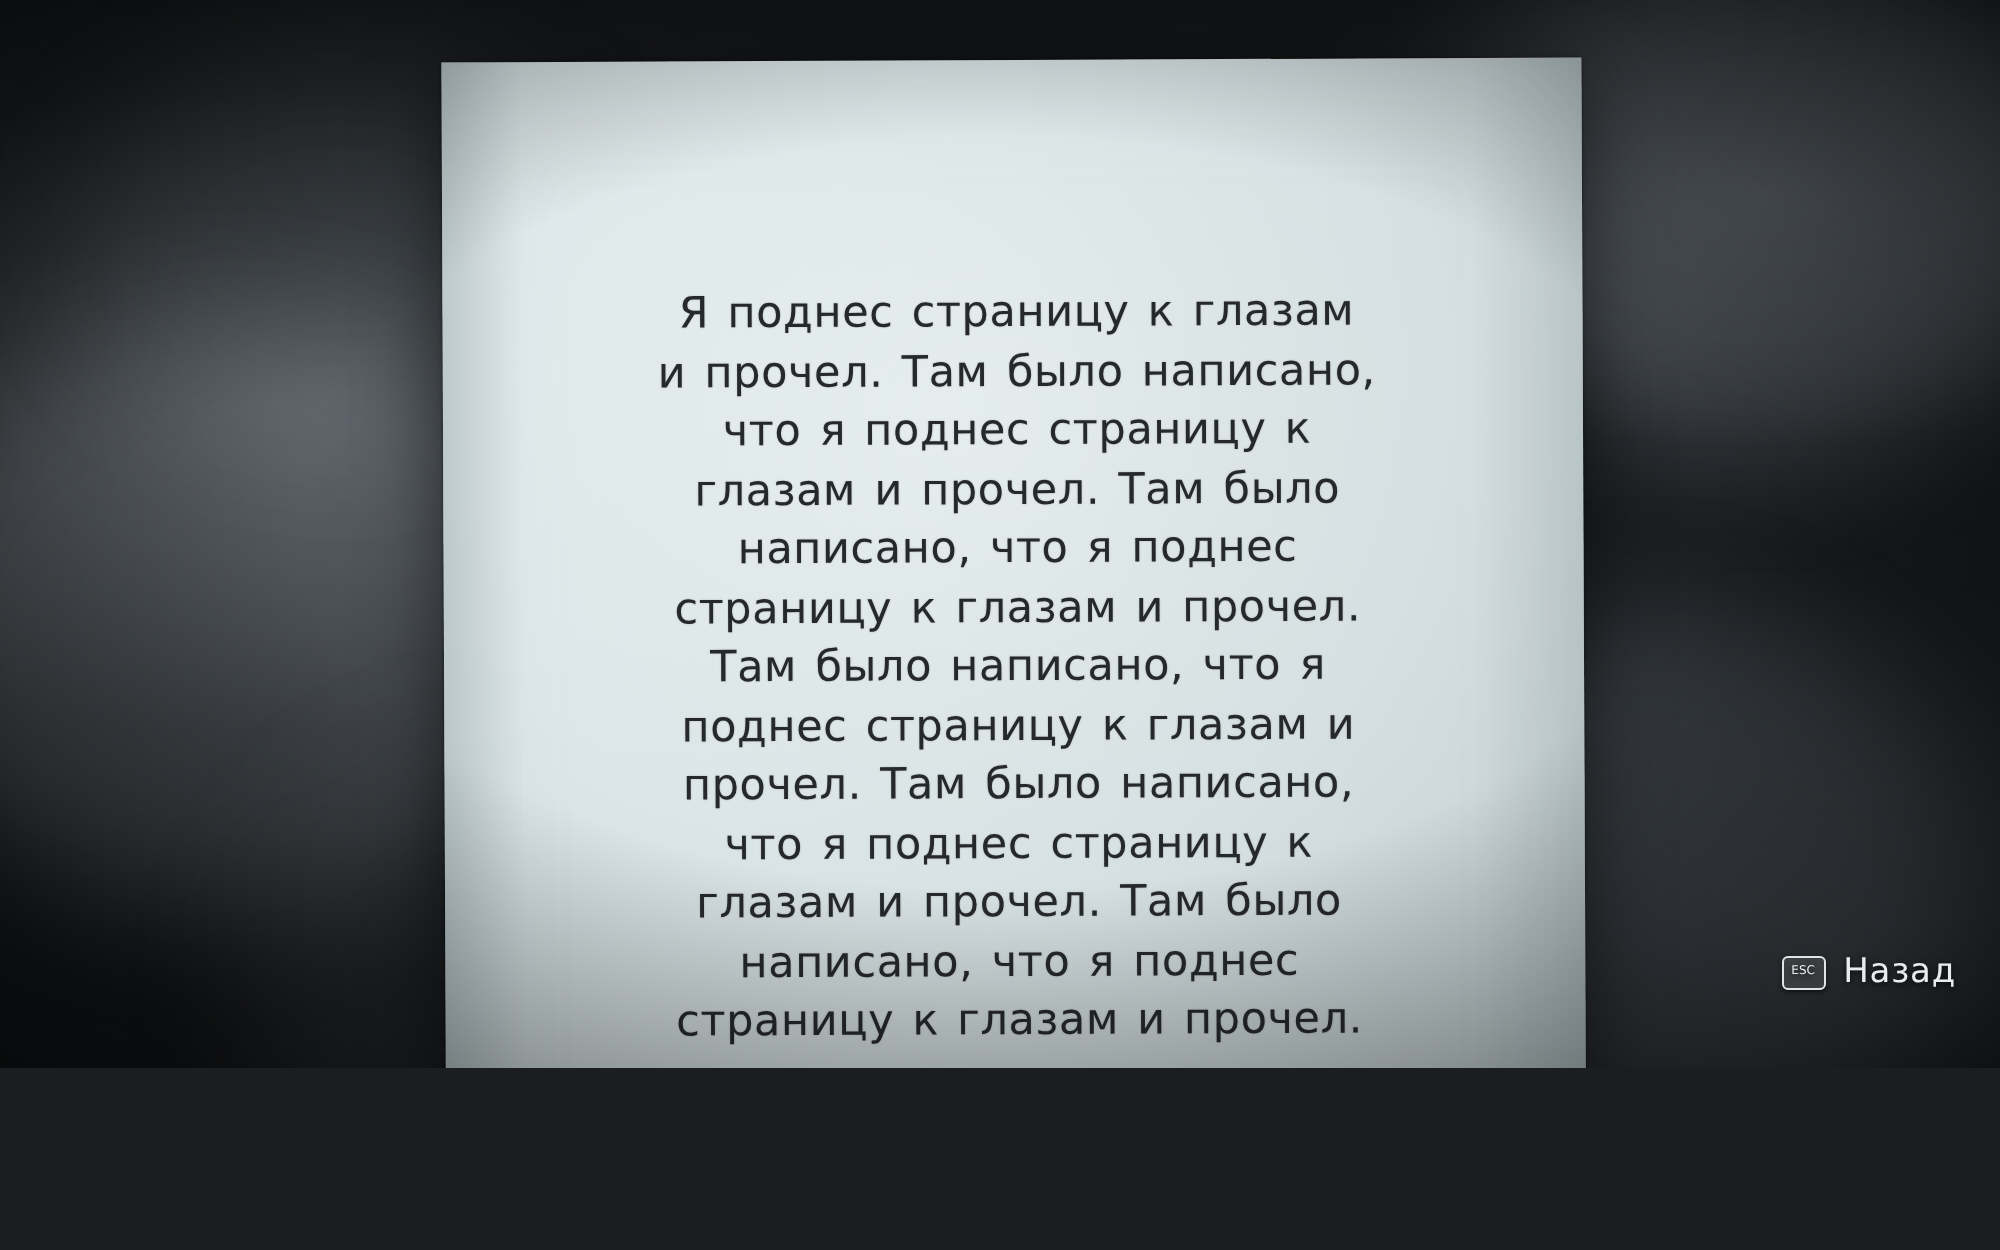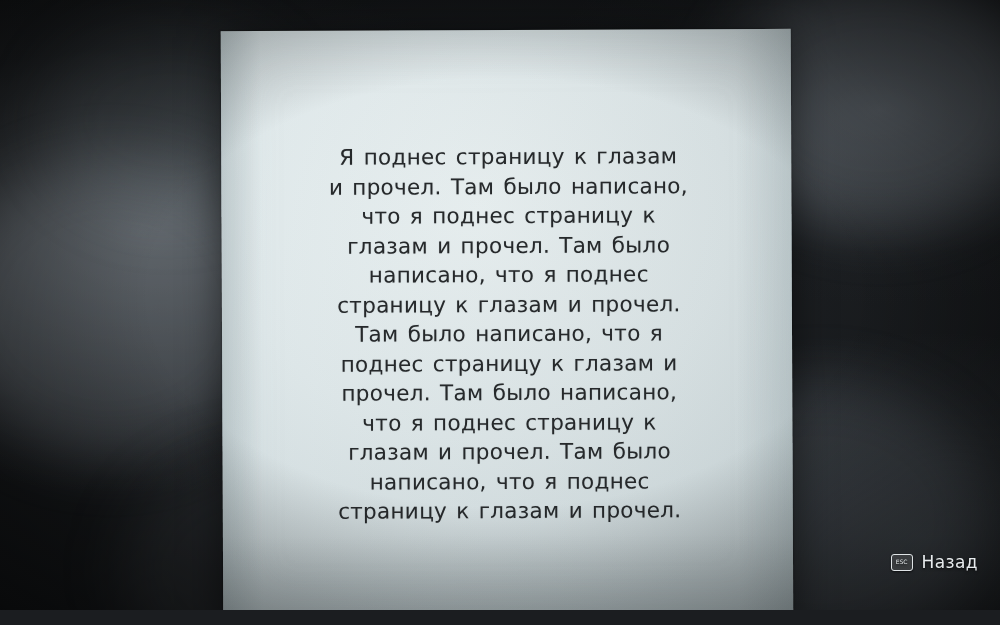--- a/index.html
+++ b/index.html
@@ -4,21 +4,21 @@
 <style>
   html, body {
     margin: 0;
     padding: 0;
     background: #1b1d20;
   }
 
   #screen {
     position: relative;
     width: 1000px;
-    height: 610px;
+    height: 534px;
     overflow: hidden;
     background:
       radial-gradient(ellipse 60% 55% at 14% 38%, rgba(150,158,165,0.40) 0%, rgba(90,96,102,0.10) 55%, rgba(0,0,0,0) 78%),
       radial-gradient(ellipse 45% 40% at 88% 18%, rgba(150,160,170,0.30) 0%, rgba(60,66,72,0.05) 60%, rgba(0,0,0,0) 80%),
       radial-gradient(ellipse 50% 45% at 92% 88%, rgba(120,130,140,0.22) 0%, rgba(0,0,0,0) 75%),
       radial-gradient(ellipse 70% 60% at 50% 50%, rgba(40,44,48,0.55) 0%, rgba(18,20,22,0.95) 85%),
       linear-gradient(160deg, #2a2e32 0%, #23262a 40%, #15171a 100%);
     font-family: "DejaVu Sans", sans-serif;
   }
 

